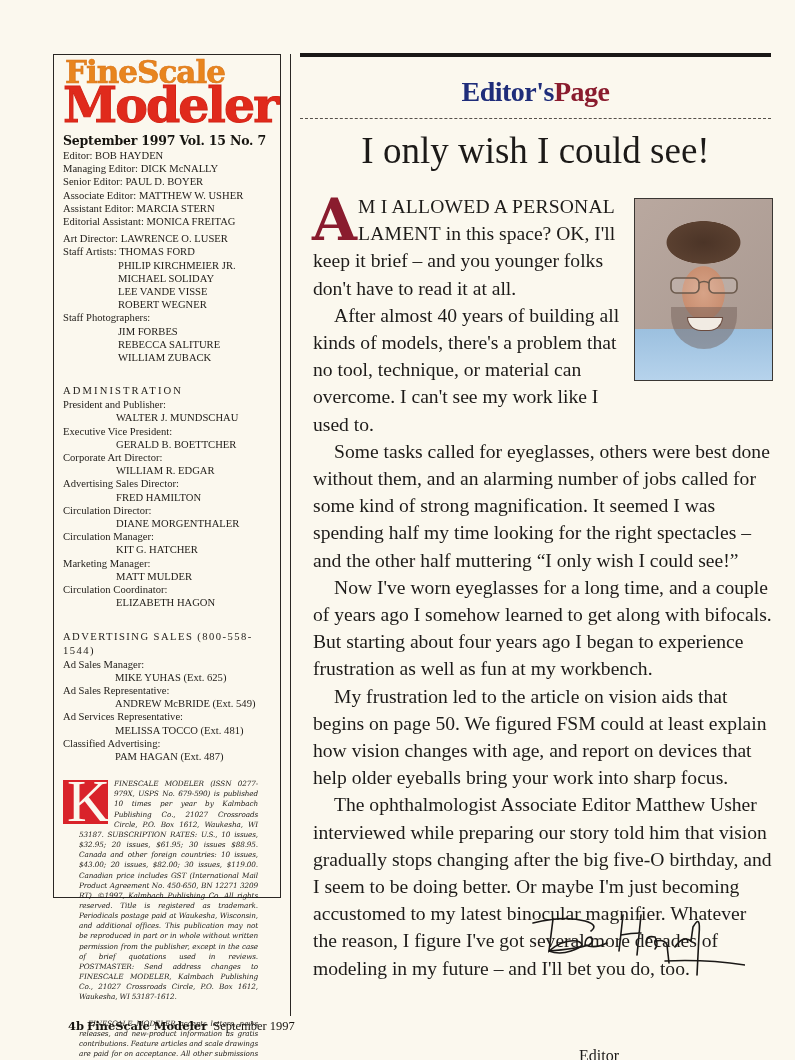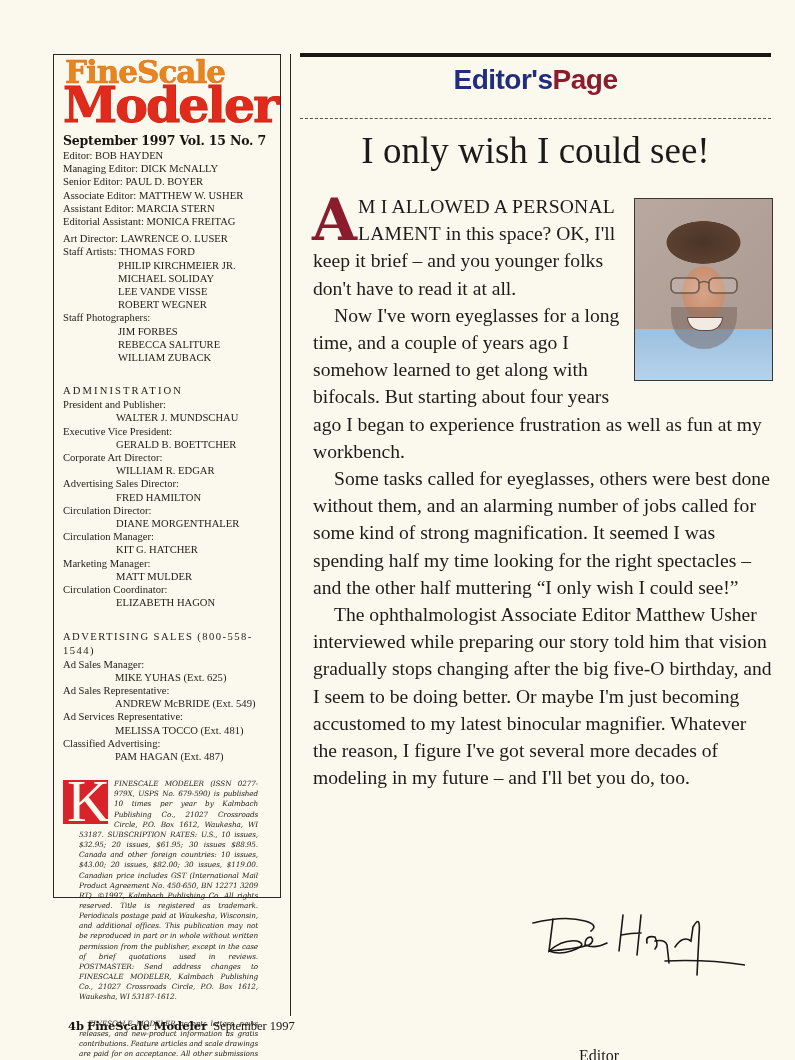--- a/index.html
+++ b/index.html
@@ -78,22 +78,22 @@
       font-family: "DejaVu Serif", serif; font-weight: bold; font-size: 11.5px;
     }
     .folio .date { font-family: "Liberation Serif", serif; font-size: 12.5px; margin-left: 3px; }
 
     
     .top-rule {
       position: absolute; left: 300px; top: 53px; width: 471px; height: 4px;
       background: #1a1816;
     }
     .ed-header {
-      position: absolute; left: 300px; top: 60px; width: 471px;
-      text-align: center; font-family: Liberation Sans, sans-serif; font-weight: bold;
+      position: absolute; left: 300px; top: 72px; width: 471px;
+      text-align: center; font-family: Liberation Serif, serif; font-weight: bold;
       font-size: 28px; line-height: 40px; letter-spacing: -0.5px;
     }
     .ed-header .w1 { color: #1f2d7a; }
     .ed-header .w2 { color: #8a1c2e; }
     .dash-rule {
       position: absolute; left: 300px; top: 118px; width: 471px; height: 0;
       border-top: 1px dashed #55514b;
     }
     .headline {
       position: absolute; left: 300px; top: 128px; width: 471px; text-align: center;
@@ -224,22 +224,24 @@
   <div class="photo">
     <svg class="glasses" viewBox="0 0 72 20" width="72" height="20">
       <rect x="3" y="3" width="28" height="15" rx="5" fill="rgba(255,255,255,0.15)" stroke="#6b5a4c" stroke-width="1.6"></rect>
       <rect x="41" y="3" width="28" height="15" rx="5" fill="rgba(255,255,255,0.15)" stroke="#6b5a4c" stroke-width="1.6"></rect>
       <path d="M31 8 Q36 5 41 8" stroke="#6b5a4c" stroke-width="1.6" fill="none"></path>
     </svg>
     <div class="beard"></div>
     <div class="smile"></div>
   </div>
   <p class="first"><span class="dropcap">A</span><span class="lead-caps">M I ALLOWED A PERSONAL LAMENT</span><span> in this space? OK, I'll keep it brief – and you younger folks don't have to read it at all.</span></p>
+  <p>After almost 40 years of building all kinds of models, there's a problem that no tool, technique, or material can overcome. I can't see my work like I used to.</p>
+  <p>Some tasks called for eyeglasses, others were best done without them, and an alarming number of jobs called for some kind of strong magnification. It seemed I was spending half my time looking for the right spectacles – and the other half muttering “I only wish I could see!”</p>
   <p>Now I've worn eyeglasses for a long time, and a couple of years ago I somehow learned to get along with bifocals. But starting about four years ago I began to experience frustration as well as fun at my workbench.</p>
-  <p>Some tasks called for eyeglasses, others were best done without them, and an alarming number of jobs called for some kind of strong magnification. It seemed I was spending half my time looking for the right spectacles – and the other half muttering “I only wish I could see!”</p>
+  <p>My frustration led to the article on vision aids that begins on page 50. We figured FSM could at least explain how vision changes with age, and report on devices that help older eyeballs bring your work into sharp focus.</p>
   <p>The ophthalmologist Associate Editor Matthew Usher interviewed while preparing our story told him that vision gradually stops changing after the big five-O birthday, and I seem to be doing better. Or maybe I'm just becoming accustomed to my latest binocular magnifier. Whatever the reason, I figure I've got several more decades of modeling in my future – and I'll bet you do, too.</p>
 </div>
 
 <svg class="signature" viewBox="0 0 230 80" width="230" height="80" fill="none" stroke="#1a1816" stroke-width="1.6" stroke-linecap="round">
   <path d="M18 18 Q50 10 70 16 Q84 20 76 26"></path>
   <path d="M38 14 L34 46 Q48 34 62 36 Q74 40 56 46 Q44 50 34 46"></path>
   <path d="M34 46 Q60 44 74 40 Q80 36 76 32 Q70 32 70 40 Q80 44 92 38"></path>
   <path d="M108 10 L104 46 M126 10 L122 50 M106 30 Q116 28 126 28"></path>
   <path d="M132 38 Q130 30 140 32 Q144 40 140 44 M140 36 Q150 34 152 40 L154 58"></path>
   <path d="M160 42 Q168 30 176 36 L178 22 Q186 8 184 30 L182 70"></path>

